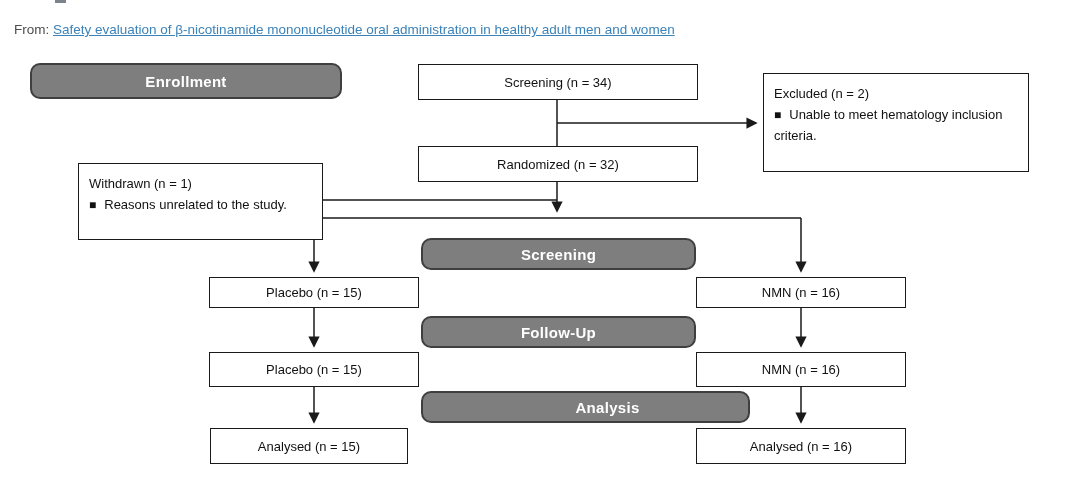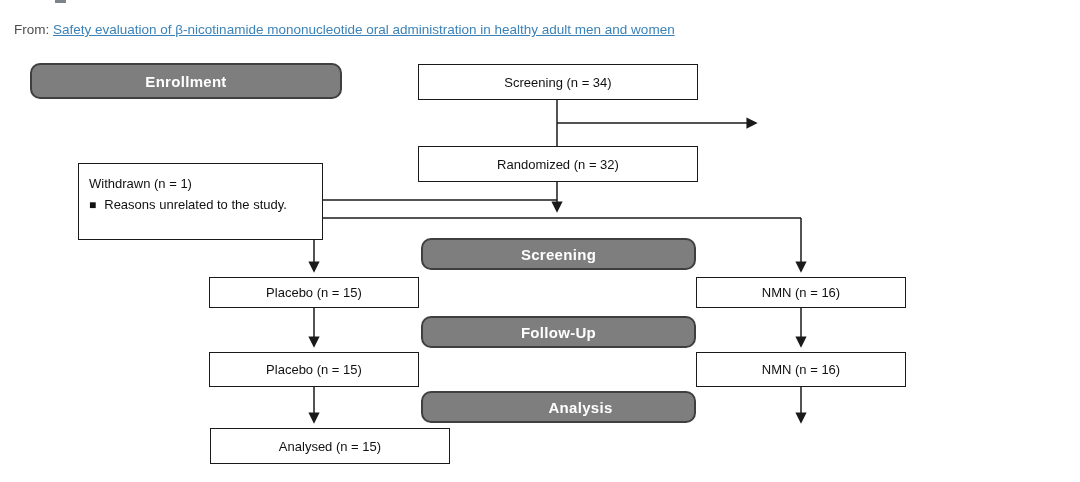--- a/index.html
+++ b/index.html
@@ -89,22 +89,22 @@
   #box-screening    { left: 418px; top: 64px;  width: 280px; height: 36px; }
   #box-excluded     { left: 763px; top: 73px;  width: 266px; height: 99px; }
   #box-randomized   { left: 418px; top: 146px; width: 280px; height: 36px; }
   #box-withdrawn    { left: 35px;  top: 163px; width: 245px; height: 77px; margin-left: 43px; }
   #stage-allocation { left: 421px; top: 238px; width: 275px; height: 32px; }
   #box-placebo-alloc{ left: 209px; top: 277px; width: 210px; height: 31px; }
   #box-nmn-alloc    { left: 696px; top: 277px; width: 210px; height: 31px; }
   #stage-followup   { left: 421px; top: 316px; width: 275px; height: 32px; }
   #box-placebo-fu   { left: 209px; top: 352px; width: 210px; height: 35px; }
   #box-nmn-fu       { left: 696px; top: 352px; width: 210px; height: 35px; }
-  #stage-analysis   { left: 421px; top: 391px; width: 275px; height: 32px; padding-left: 44px; }
-  #box-analysed-l   { left: 210px; top: 428px; width: 240px; height: 36px; }
+  #stage-analysis   { left: 421px; top: 391px; width: 329px; height: 32px; padding-left: 44px; }
+  #box-analysed-l   { left: 210px; top: 428px; width: 198px; height: 36px; }
   #box-analysed-r   { left: 696px; top: 428px; width: 210px; height: 36px; }
 </style>
 </head>
 <body>
 
 <div class="canvas">
 
   <div class="fig-remnant"></div>
 
   <div class="header">
@@ -130,20 +130,24 @@
       <line x1="801" y1="308" x2="801" y2="346" marker-end="url(#arrow)"></line>
       <line x1="314" y1="387" x2="314" y2="422" marker-end="url(#arrow)"></line>
       <line x1="801" y1="387" x2="801" y2="422" marker-end="url(#arrow)"></line>
     </g>
   </svg>
 
   <div id="stage-enrollment" class="stage">Enrollment</div>
 
   <div id="box-screening" class="node">Screening (n = 34)</div>
 
+  <div id="box-excluded" class="node note">
+    <div>Excluded  (n = 2)</div>
+    <div><span class="bullet">■</span><span>Unable to meet hematology inclusion criteria.</span></div>
+  </div>
 
   <div id="box-randomized" class="node">Randomized (n = 32)</div>
 
   <div id="box-withdrawn" class="node note">
     <div>Withdrawn (n = 1)</div>
     <div><span class="bullet">■</span><span>Reasons unrelated to the study.</span></div>
   </div>
 
   <div id="stage-allocation" class="stage">Screening</div>
 
@@ -151,14 +155,15 @@
   <div id="box-nmn-alloc" class="node">NMN (n = 16)</div>
 
   <div id="stage-followup" class="stage">Follow-Up</div>
 
   <div id="box-placebo-fu" class="node">Placebo (n = 15)</div>
   <div id="box-nmn-fu" class="node">NMN (n = 16)</div>
 
   <div id="stage-analysis" class="stage">Analysis</div>
 
   <div id="box-analysed-l" class="node">Analysed (n = 15)</div>
+  <div id="box-analysed-r" class="node">Analysed (n = 16)</div>
 
 </div>
 
 </body></html>

